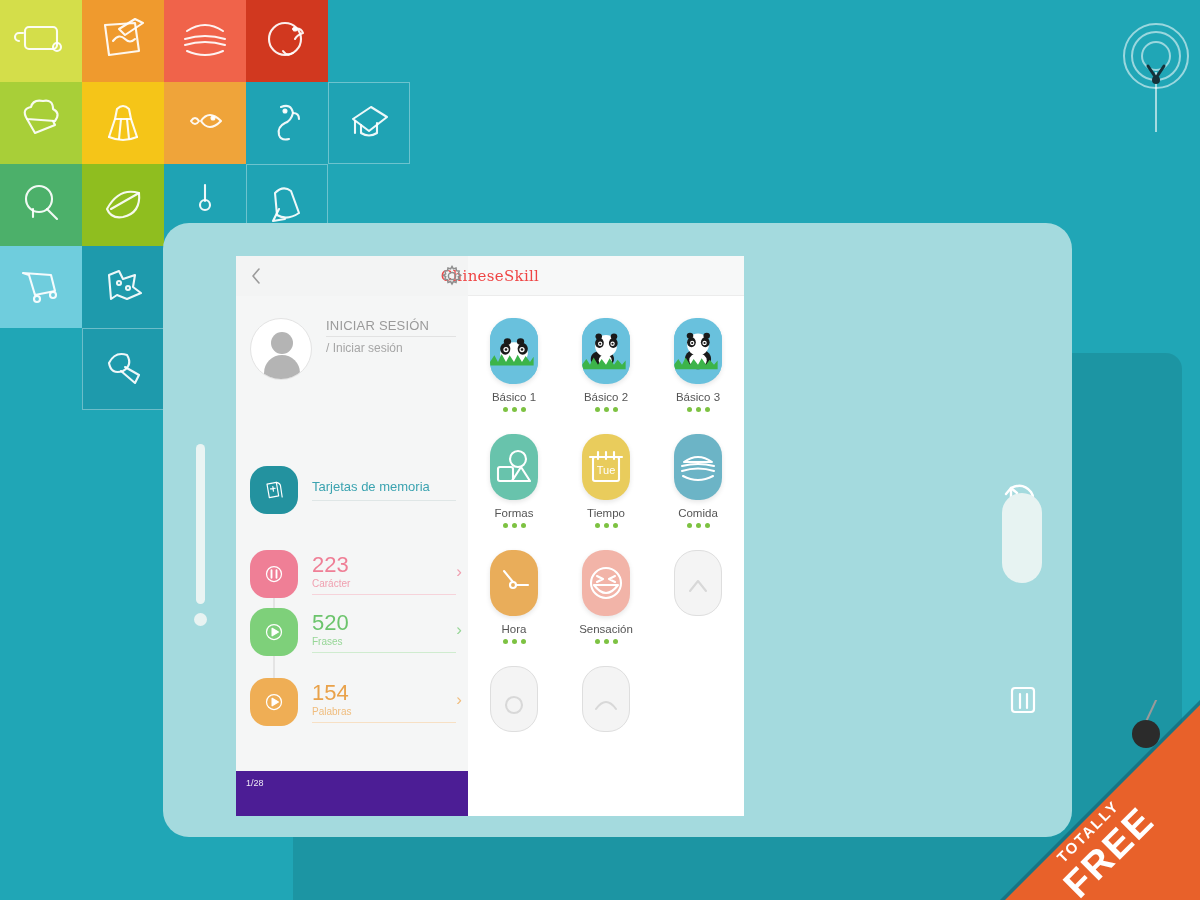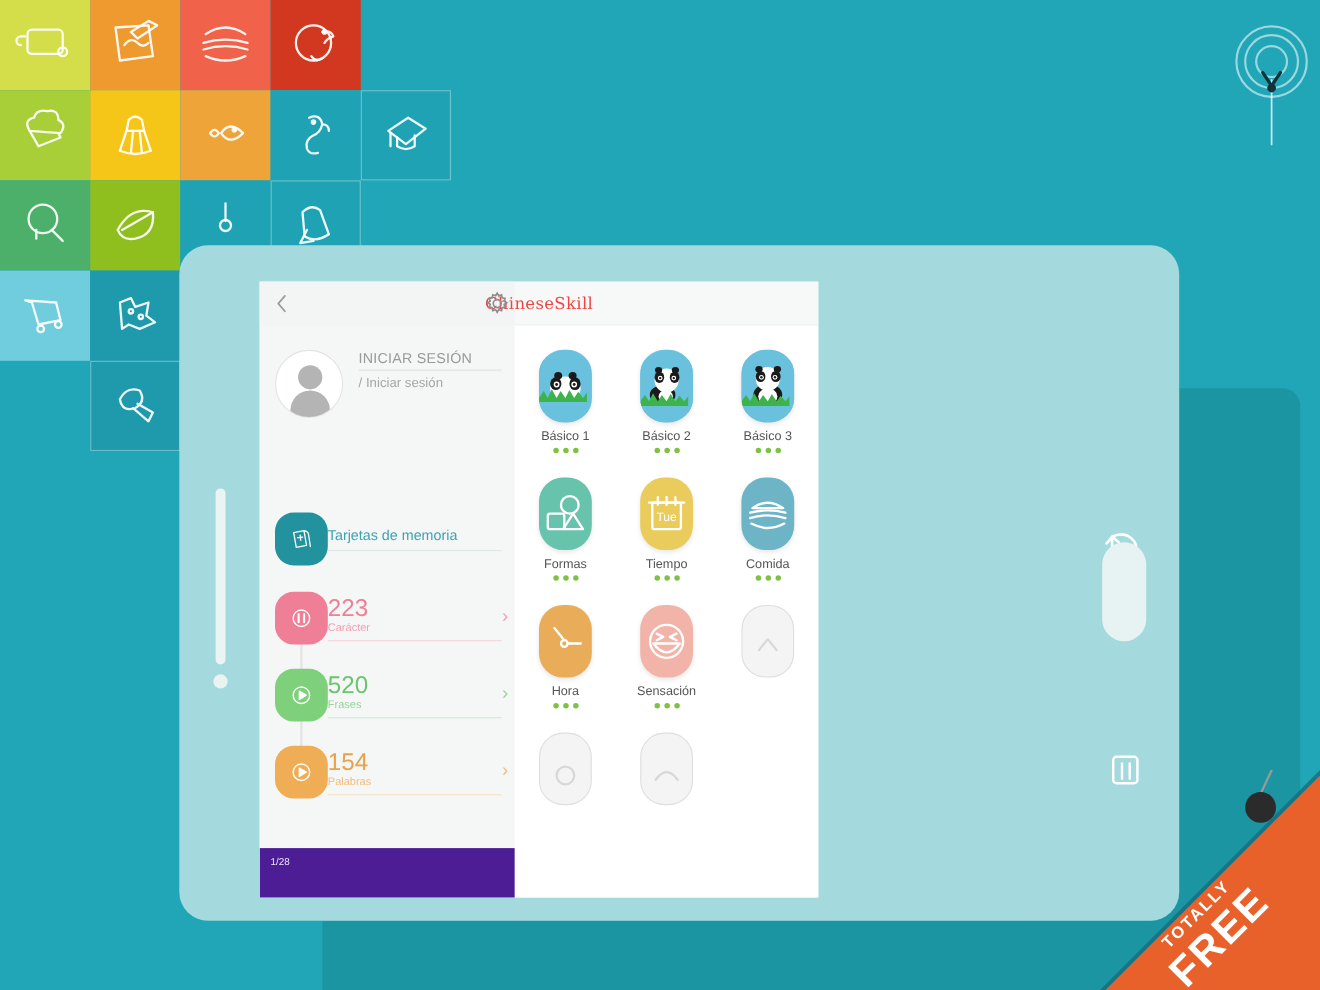--- a/index.html
+++ b/index.html
@@ -85,21 +85,21 @@
   .avatar { width:62px; height:62px; border-radius:50%; background:#fff; border:1px solid #e3e3e3; position:relative; overflow:hidden; }
   .avatar .head { position:absolute; left:20px; top:13px; width:22px; height:22px; border-radius:50%; background:#b4b4b4;}
   .avatar .body { position:absolute; left:13px; top:36px; width:36px; height:30px; border-radius:18px 18px 0 0; background:#b4b4b4;}
   .login-block { margin-left:14px; width:130px; }
   .login-main { font-size:13px; color:#9a9a9a; border-bottom:1px solid #e2e2e2; padding-bottom:3px; letter-spacing:.2px;}
   .login-sub { font-size:12px; color:#a6a6a6; margin-top:4px; }
 
   .srow { position:absolute; left:14px; display:flex; align-items:center; width:206px; }
   .sicon { width:48px; height:48px; border-radius:17px; display:flex; align-items:center; justify-content:center; flex:0 0 auto; }
   .sicon svg *{ stroke:#fff; fill:none; stroke-width:2; stroke-linecap:round; stroke-linejoin:round;}
-  .stext { flex:1; }
+  .stext { margin-left:14px; flex:1; }
   .slabel { font-size:13px; color:#3ba3b0; padding-bottom:6px; border-bottom:1px solid #dfe6e6; }
   .num { font-size:22px; line-height:1; }
   .cap { font-size:10px; margin-top:2px; padding-bottom:5px; border-bottom:1px solid #e6e6e6;}
   .chev { position:absolute; right:-6px; top:8px; font-size:17px; }
   .connector { position:absolute; left:37px; width:2px; background:#e4e4e4; }
 
   
   .flashcard { position:absolute; left:0; top:475px; width:232px; height:85px; background:#4c1d95; color:#fff; }
   .fc-count { position:absolute; left:10px; top:7px; font-size:9px; color:rgba(255,255,255,.9); }
   .fc-center { position:absolute; left:0; top:12px; width:232px; text-align:center; }
@@ -327,21 +327,21 @@
             </svg>
         </div>
         <div class="stext">
           <div class="slabel">Tarjetas de memoria</div>
         </div>
       </div>
 
       <div class="connector" style="top:288px;height:42px;"></div>
       <div class="connector" style="top:358px;height:42px;"></div>
 
-      <div class="srow" style="top:242px;justify-content:flex-end;">
+      <div class="srow" style="top:254px;justify-content:flex-end;">
         <div class="sicon" style="background:#ef7f96">
           <svg viewBox="0 0 48 48" style="width:30px;height:30px">
               <circle cx="24" cy="24" r="12"></circle>
               <path d="M20 18 L20 30 M28 18 L28 30" style="stroke-width:3"></path>
             </svg>
         </div>
         <div class="stext" style="position:relative">
           <div class="num" style="color:#ef7f96">223</div>
           <div class="cap" style="color:#f0a0b0;border-bottom-color:#f6d3da">Carácter</div>
           <div class="chev" style="color:#f0a0b0">›</div>

